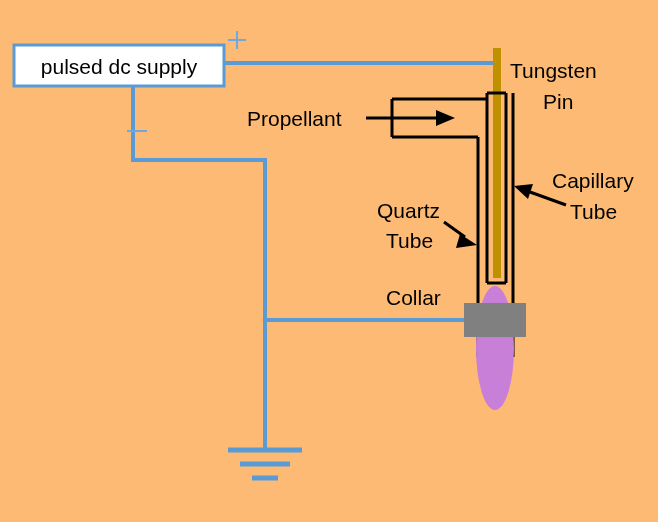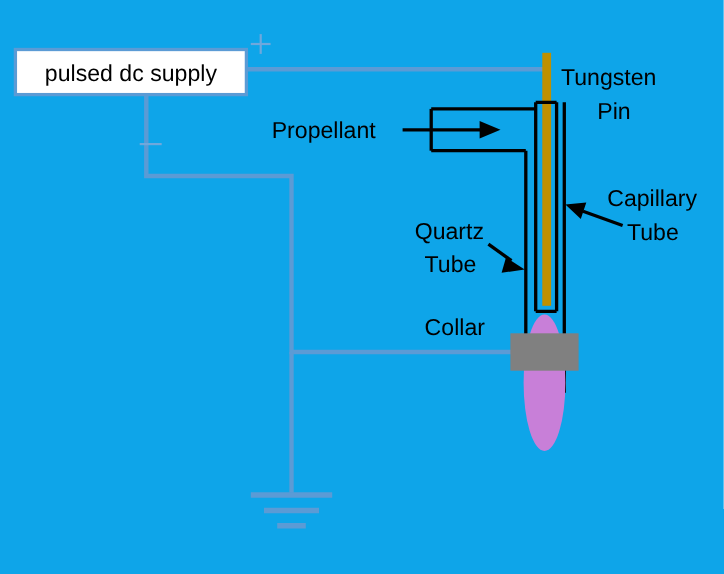--- a/index.html
+++ b/index.html
@@ -8,21 +8,21 @@
     padding: 0;
     background: #ffffff;
   }
   body {
     font-family: "Liberation Sans", sans-serif;
   }
   #diagram-root {
     position: relative;
     width: 658px;
     height: 522px;
-    background: #0ea5e9;
+    background: #fdba74;
     overflow: hidden;
   }
   svg.diagram-canvas {
     position: absolute;
     top: 0;
     left: 0;
     width: 658px;
     height: 522px;
     display: block;
   }

